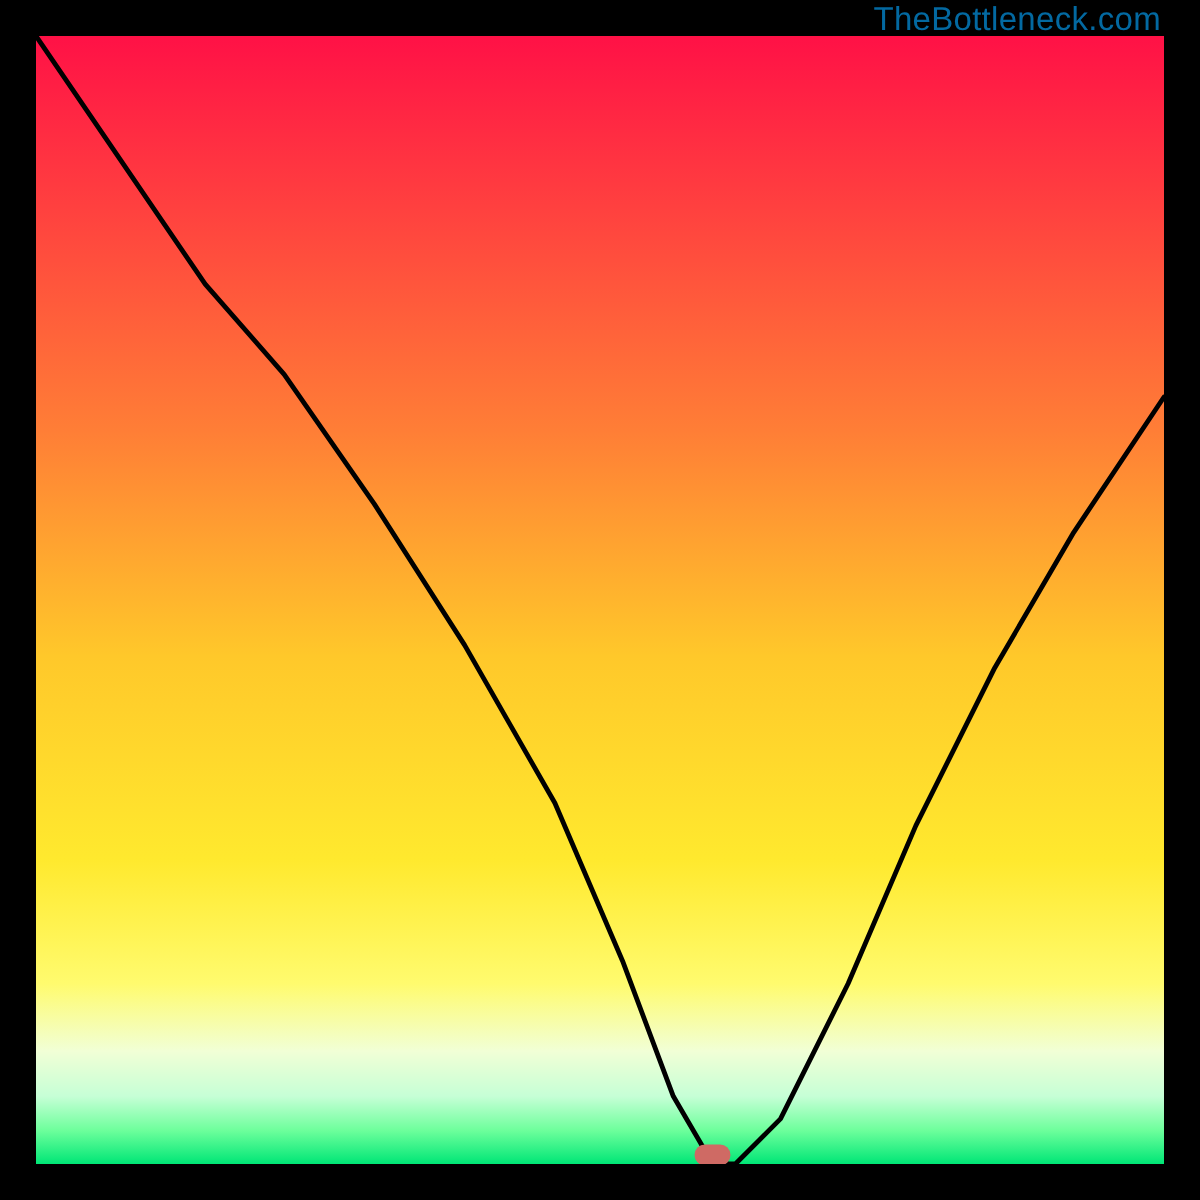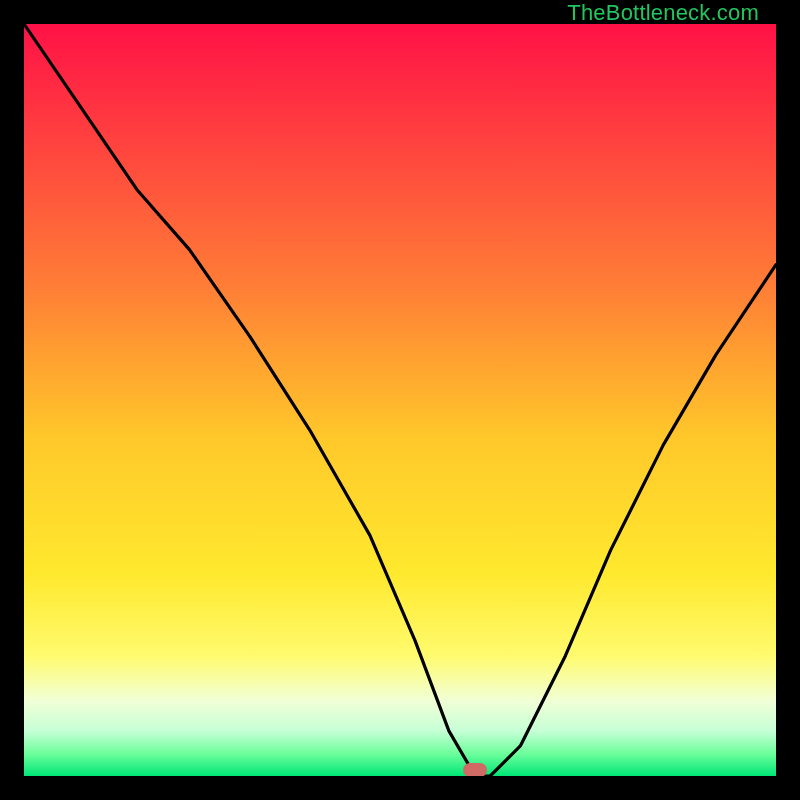--- a/index.html
+++ b/index.html
@@ -23,25 +23,25 @@
     height: 752px;
     overflow: hidden;
   }
   .gradient-bg {
     position: absolute;
     inset: 0;
   }
   .watermark {
     position: absolute;
     top: 0;
-    right: 41px;
+    right: 26px;
     font-family: Arial, Helvetica, sans-serif;
     font-size: 22px;
     font-weight: 400;
-    color: #22c55e;
+    color: #0369a1;
     letter-spacing: 0.2px;
   }
   .marker {
     position: absolute;
     width: 24px;
     height: 14px;
     border-radius: 9px;
     transform: translate(-50%, -50%);
   }
   svg.curve {

